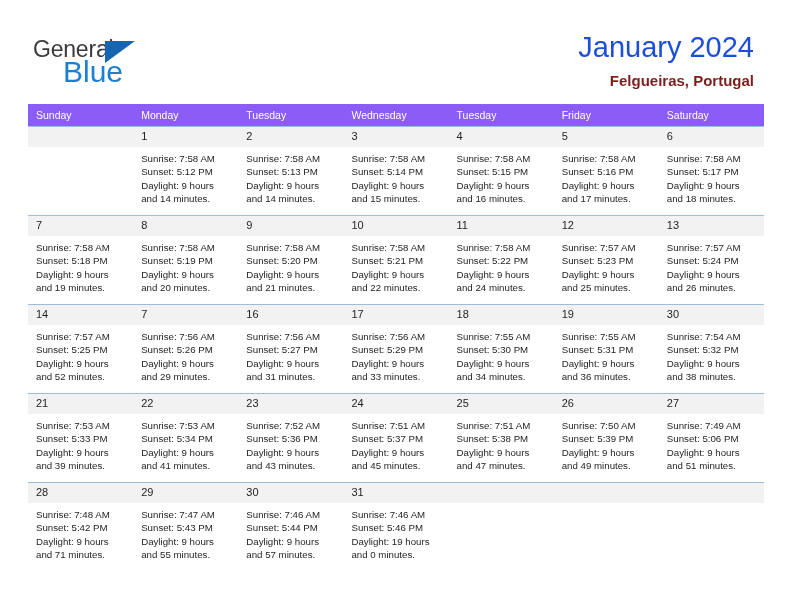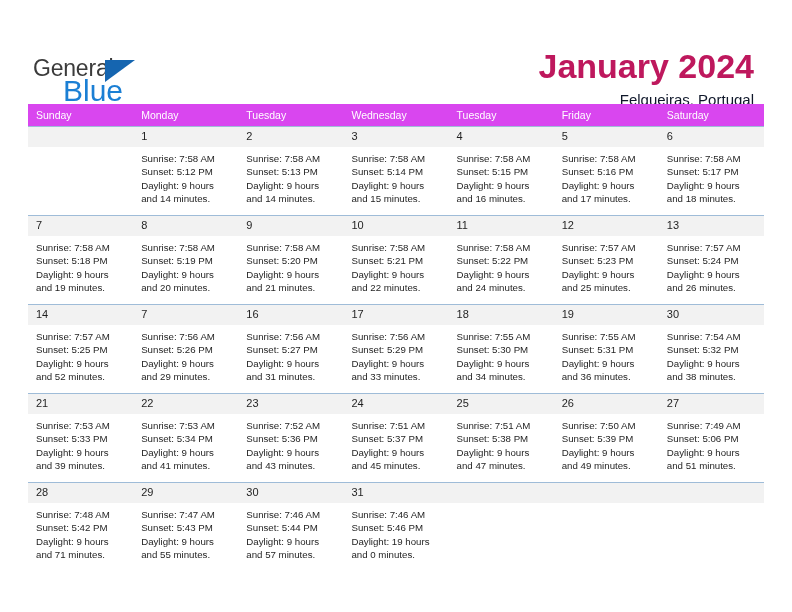--- a/index.html
+++ b/index.html
@@ -21,21 +21,20 @@
     box-sizing: border-box;
   }
 
   
   .header {
     position: absolute;
     left: 0;
     top: 0;
     width: 792px;
     height: 100px;
-    margin-top: 19px;
   }
   .logo {
     position: absolute;
     left: 33px;
     top: 36px;
     width: 170px;
     height: 50px;
   }
   .logo-general {
     position: absolute;
@@ -64,45 +63,45 @@
     line-height: 26px;
   }
 
   .title-block {
     position: absolute;
     right: 38px;
     top: 30px;
     text-align: right;
   }
   .cal-title {
-    font-size: 34px;
-    color: #be185d;
+    font-size: 29px;
+    color: #1d4ed8;
     line-height: 34px;
     white-space: nowrap;
-    font-weight: bold;
   }
   .cal-subtitle {
     font-size: 15px;
-    color: #0f172a;
+    color: #7f1d1d;
     line-height: 20px;
     margin-top: 7px;
     white-space: nowrap;
+    font-weight: bold;
   }
 
   
   .calendar {
     position: absolute;
     left: 28px;
     top: 104px;
     width: 736px;
     border-collapse: collapse;
     table-layout: fixed;
   }
   .calendar th {
-    background: #d946ef;
+    background: #8b5cf6;
     color: #ffffff;
     font-size: 10.5px;
     font-weight: normal;
     text-align: left;
     padding: 5px 0 5px 8px;
     height: 11px;
     border: none;
   }
   .calendar td {
     vertical-align: top;

